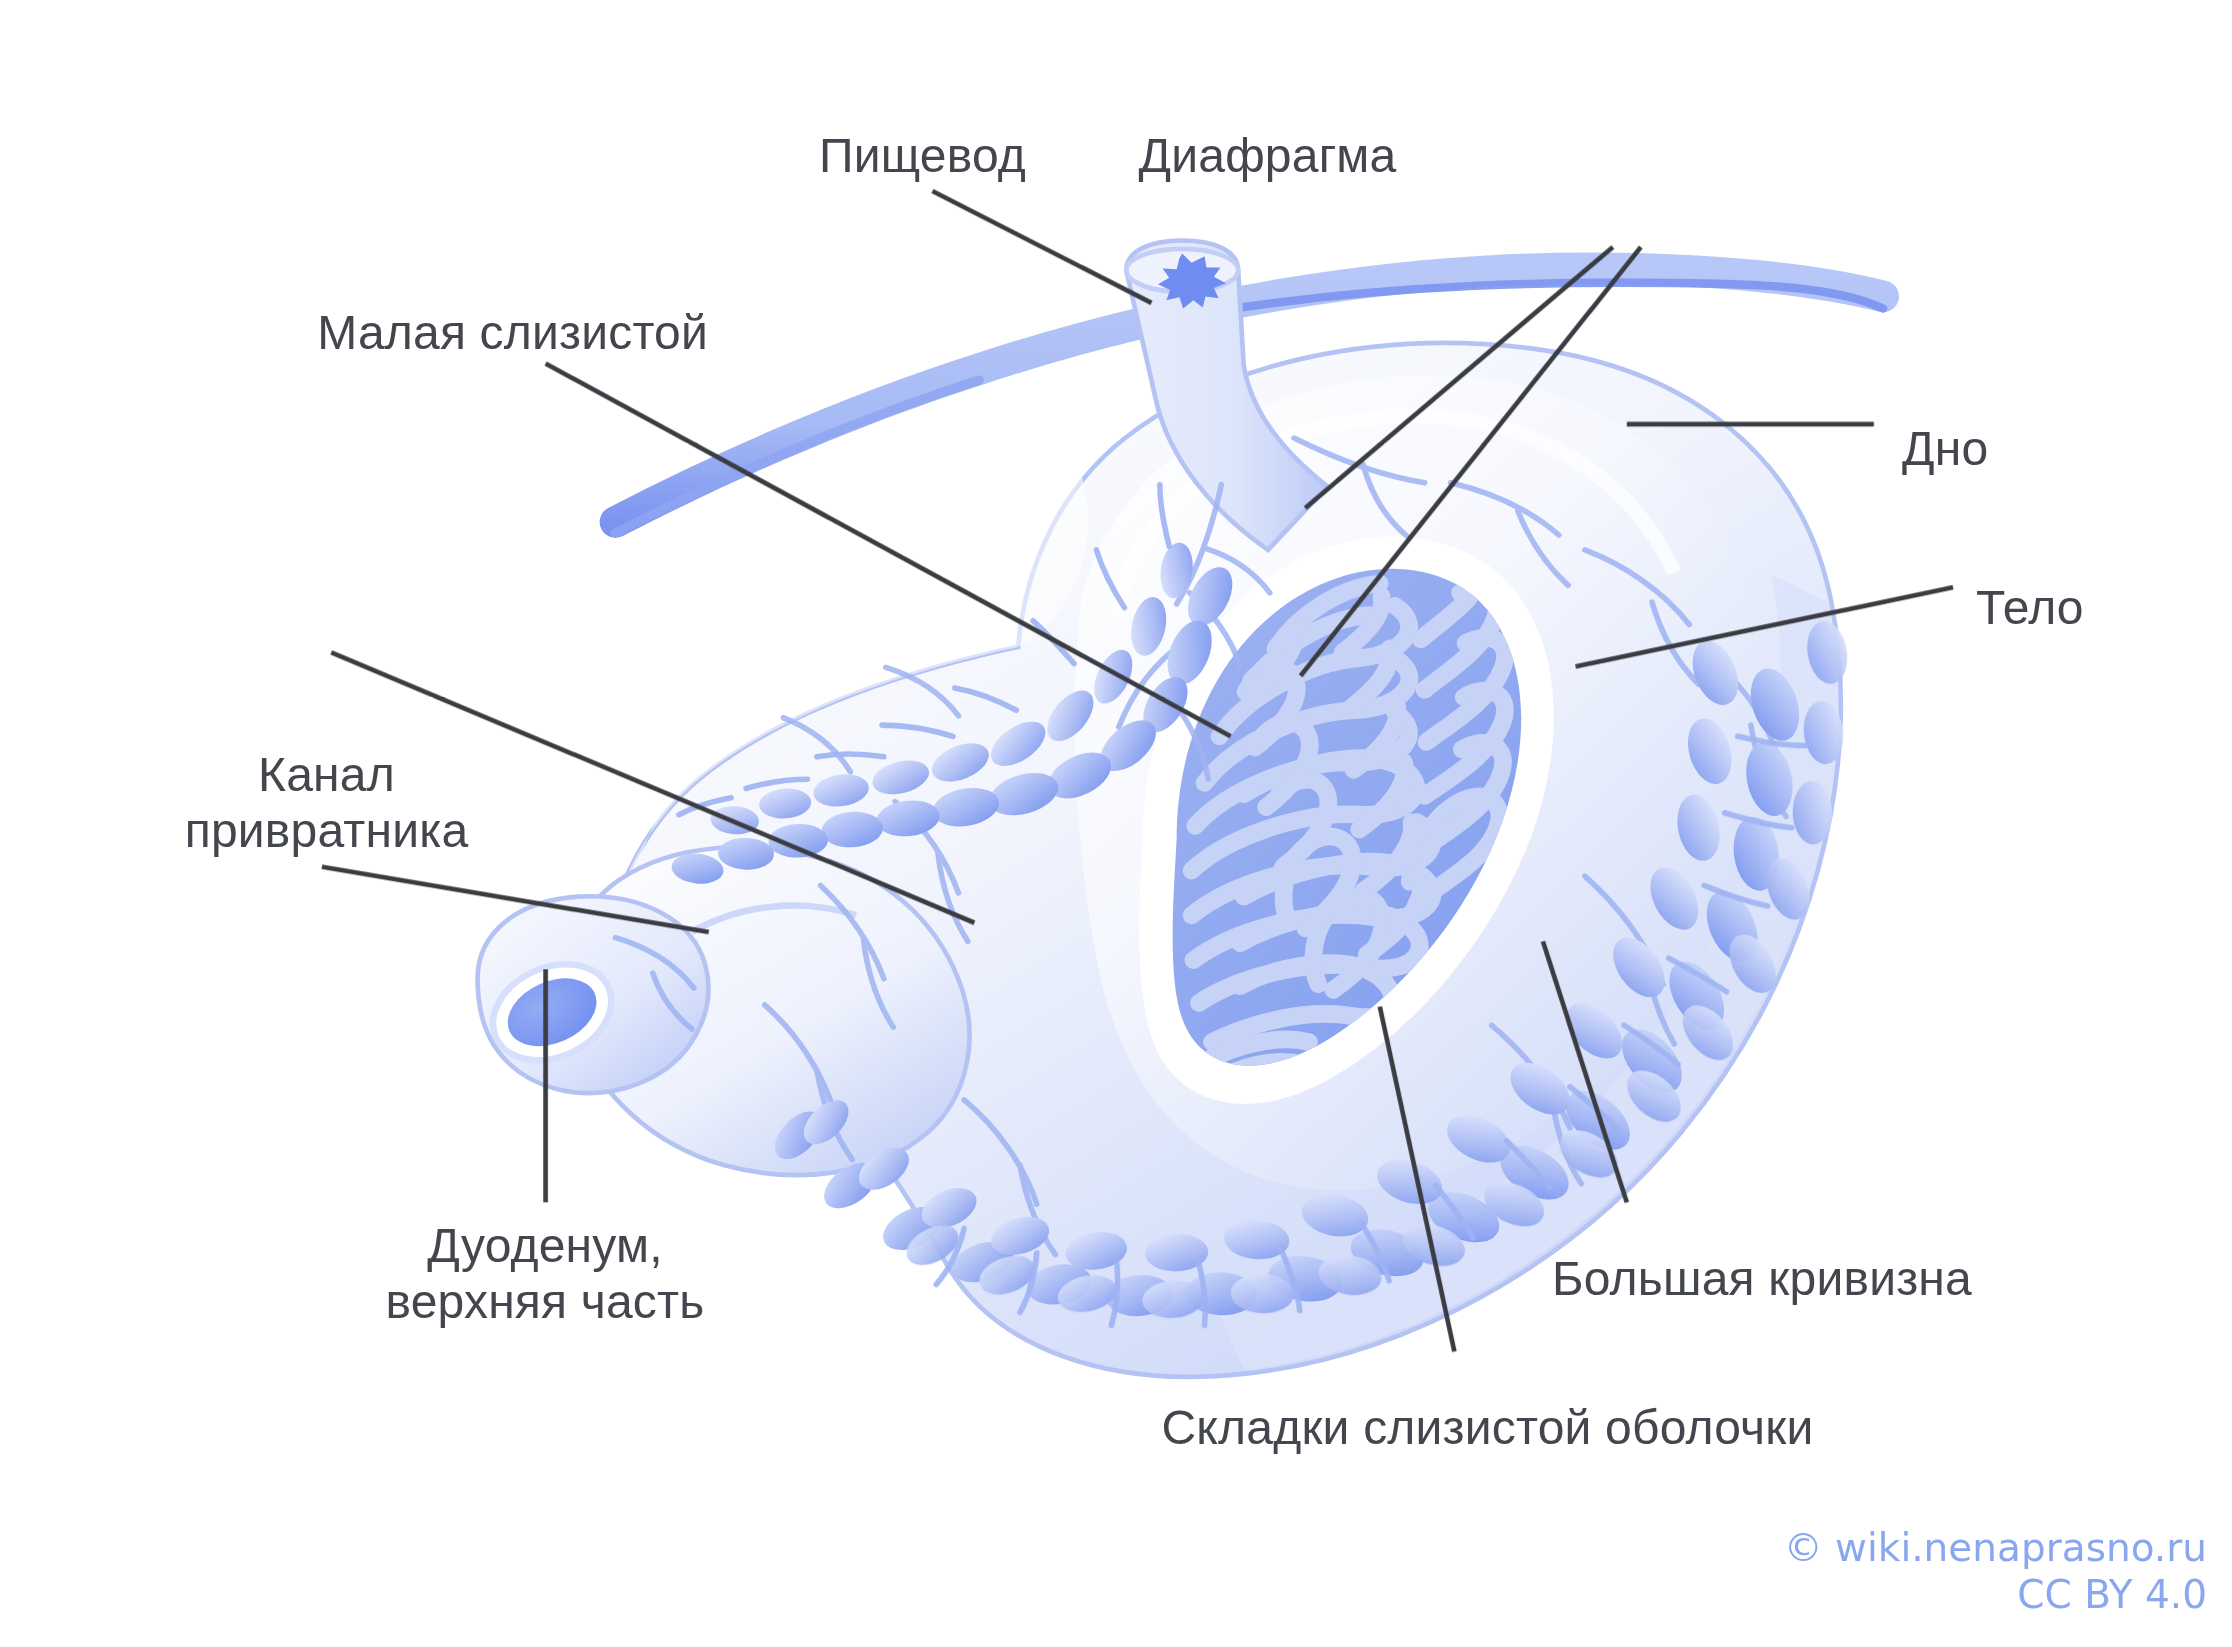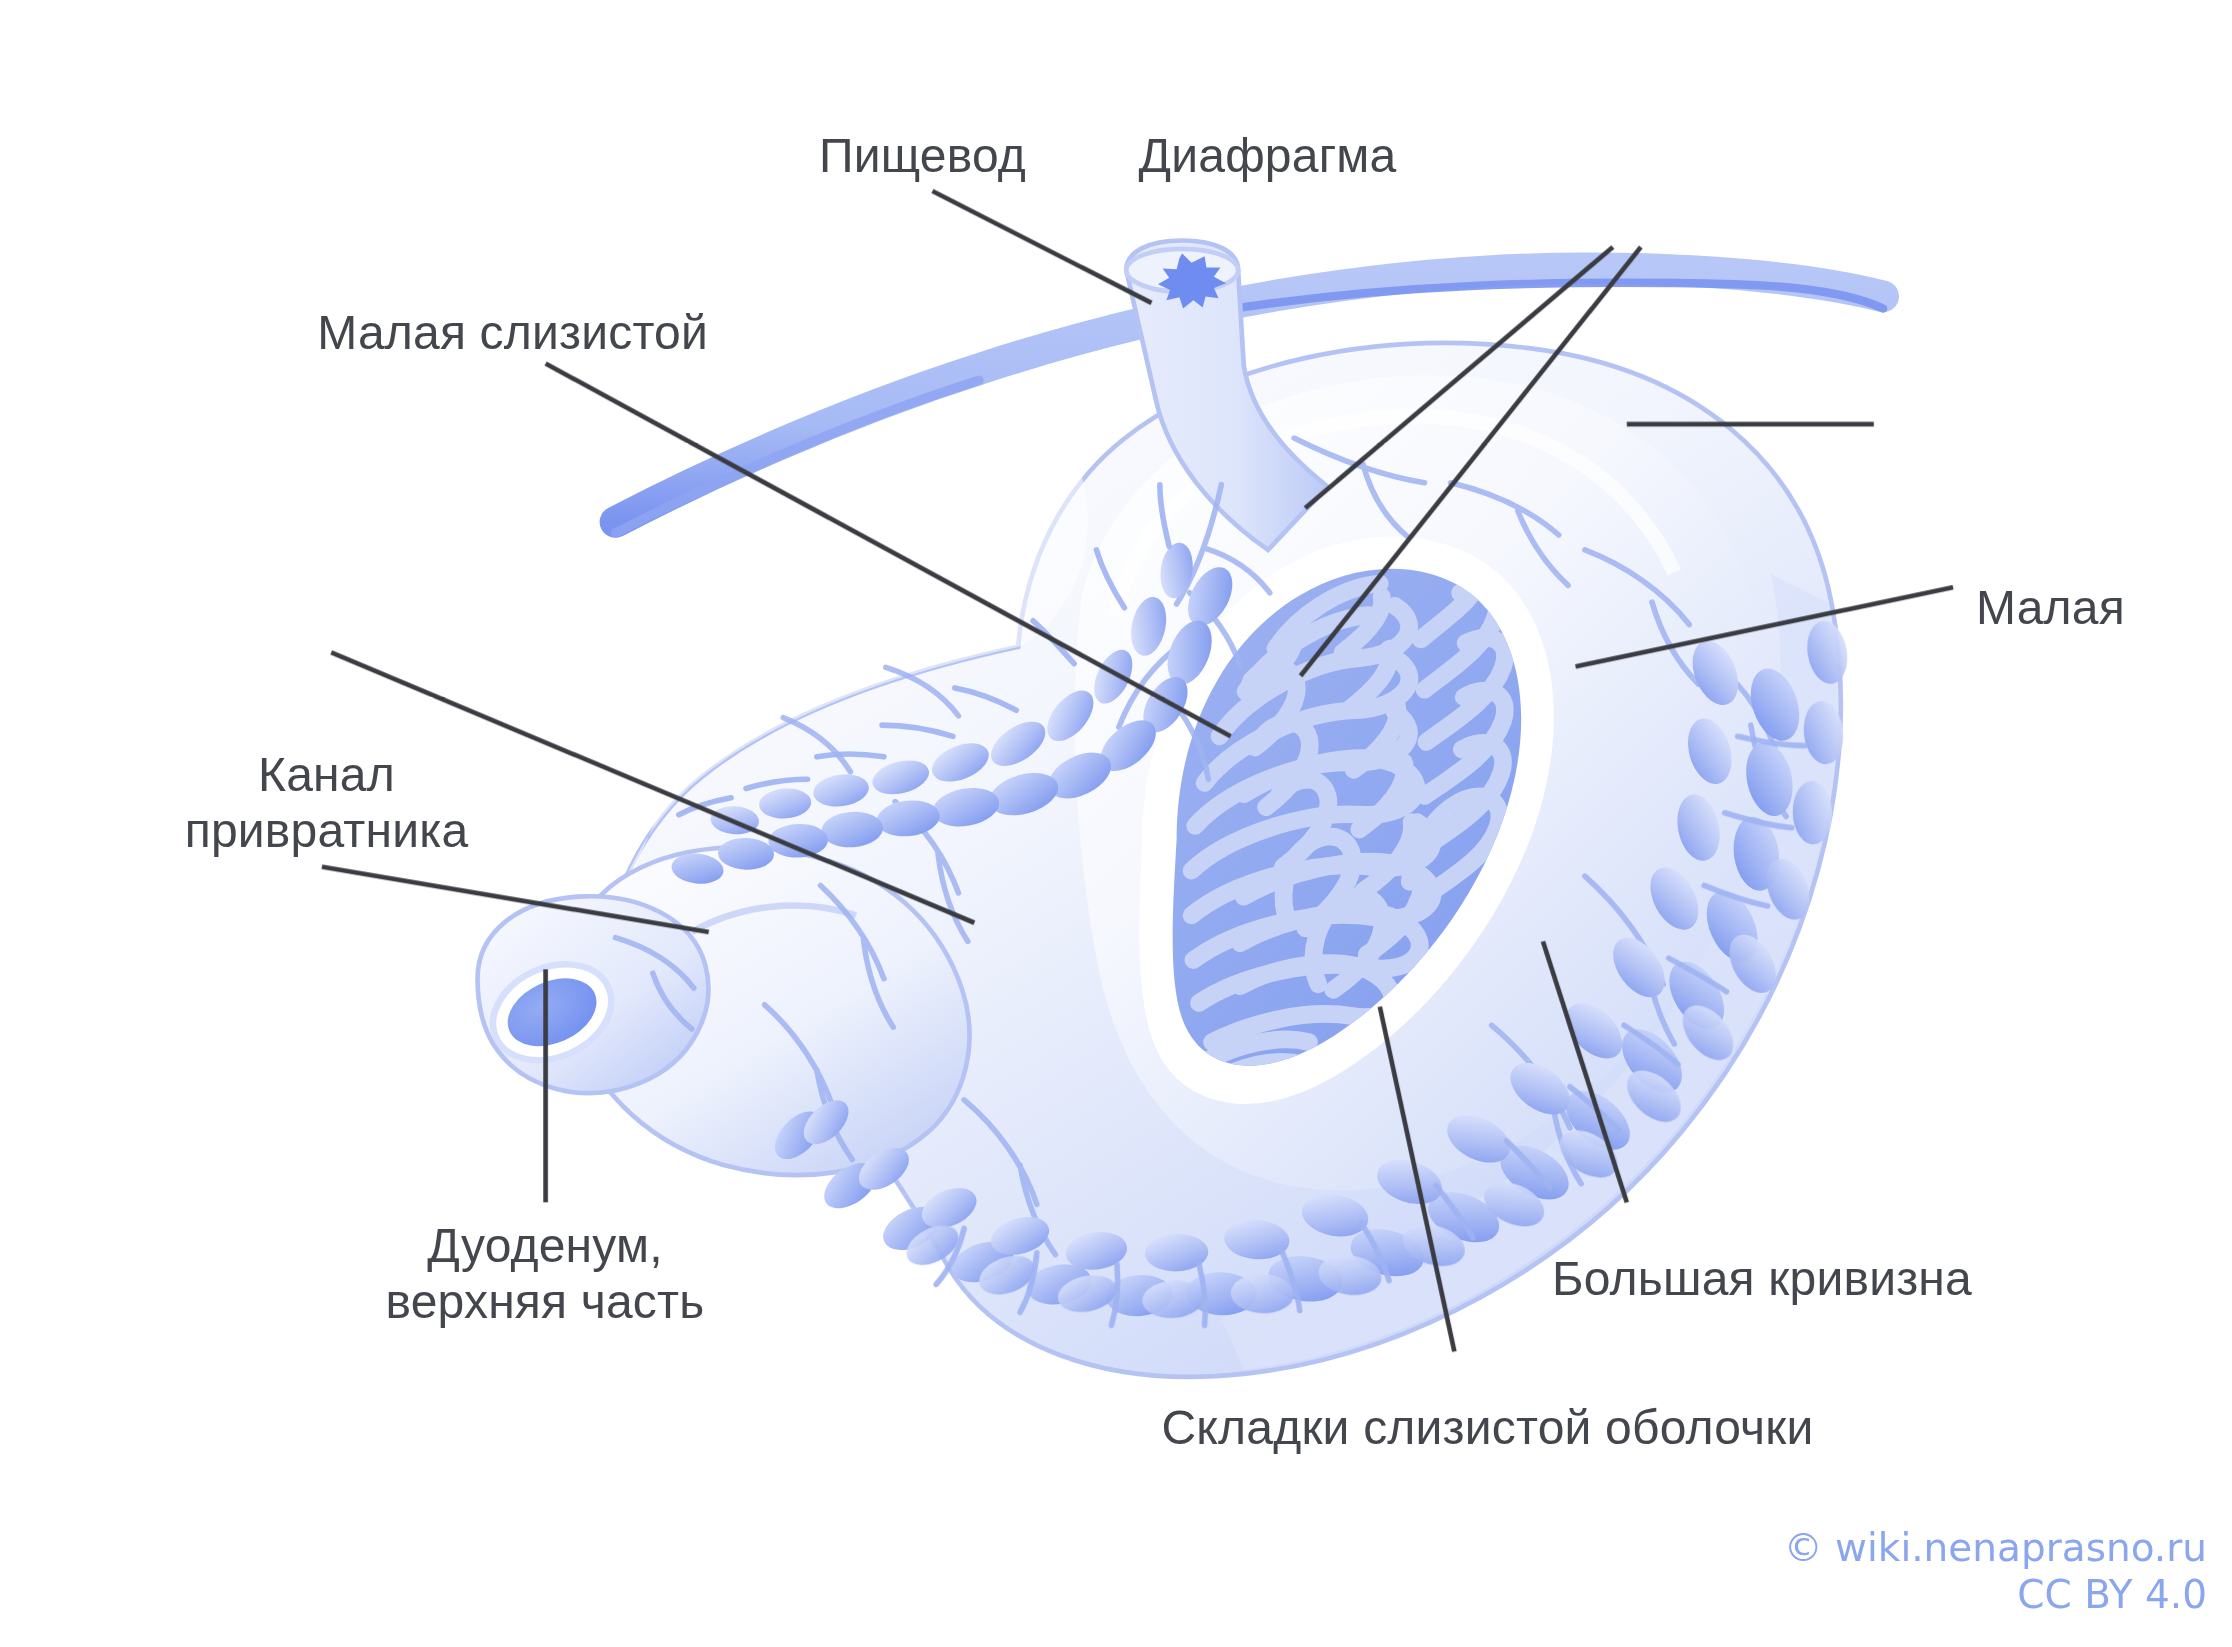--- a/index.html
+++ b/index.html
@@ -443,22 +443,23 @@
     </g>
   </svg>
 
   <div class="lbl center" style="left:615px; top:103px; width:615px;">Пищевод</div>
 
   <div class="lbl center" style="left:960px; top:103px; width:615px;">Диафрагма</div>
 
 
   <div class="lbl center" style="left:18.6px; top:280px; width:988px;">Малая слизистой</div>
 
-
-  <div class="lbl left" style="left:1976px; top:555px; width:242px;">Малая</div>
+  <div class="lbl left" style="left:1902px; top:396px; width:298px;">Дно</div>
+
+  <div class="lbl left" style="left:1976px; top:555px; width:242px;">Тело</div>
 
 
   <div class="lbl center" style="left:0px; top:722px; width:653px;">Канал
 привратника</div>
 
   <div class="lbl center" style="left:177px; top:1193px; width:736px;">Дуоденум,
 верхняя часть</div>
 
   <div class="lbl center" style="left:1389px; top:1226px; width:746px;">Большая кривизна</div>
 

